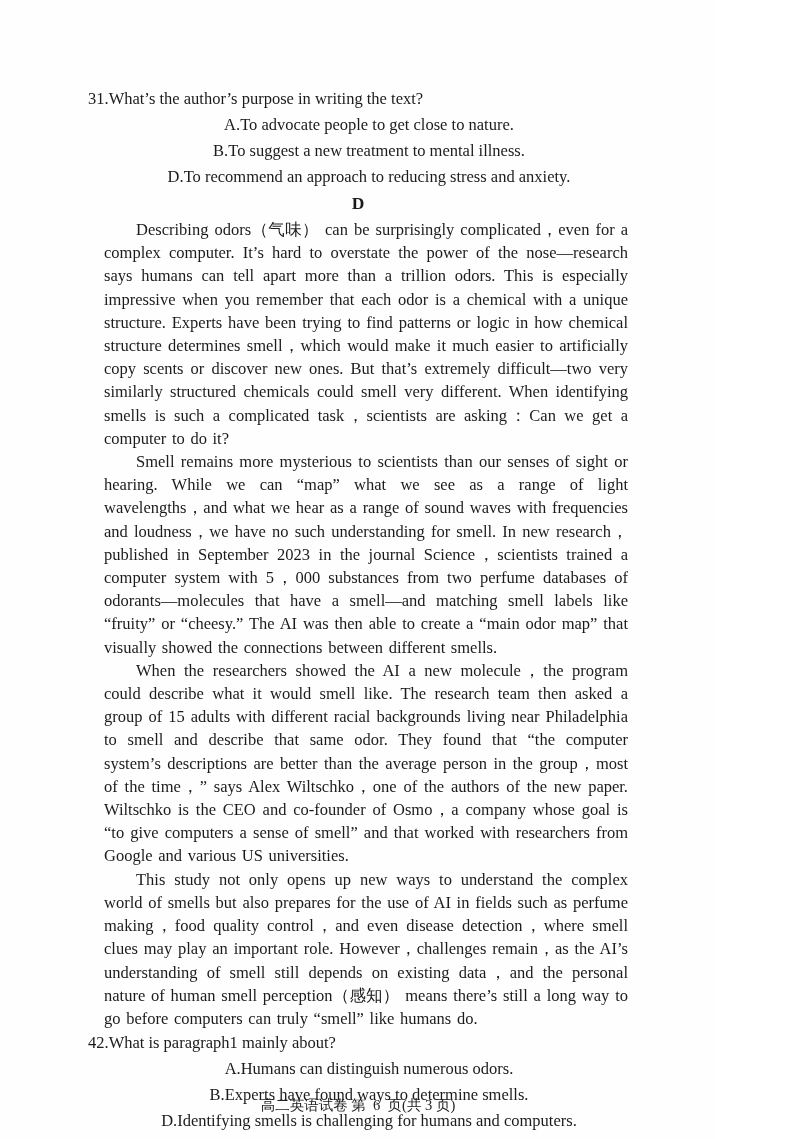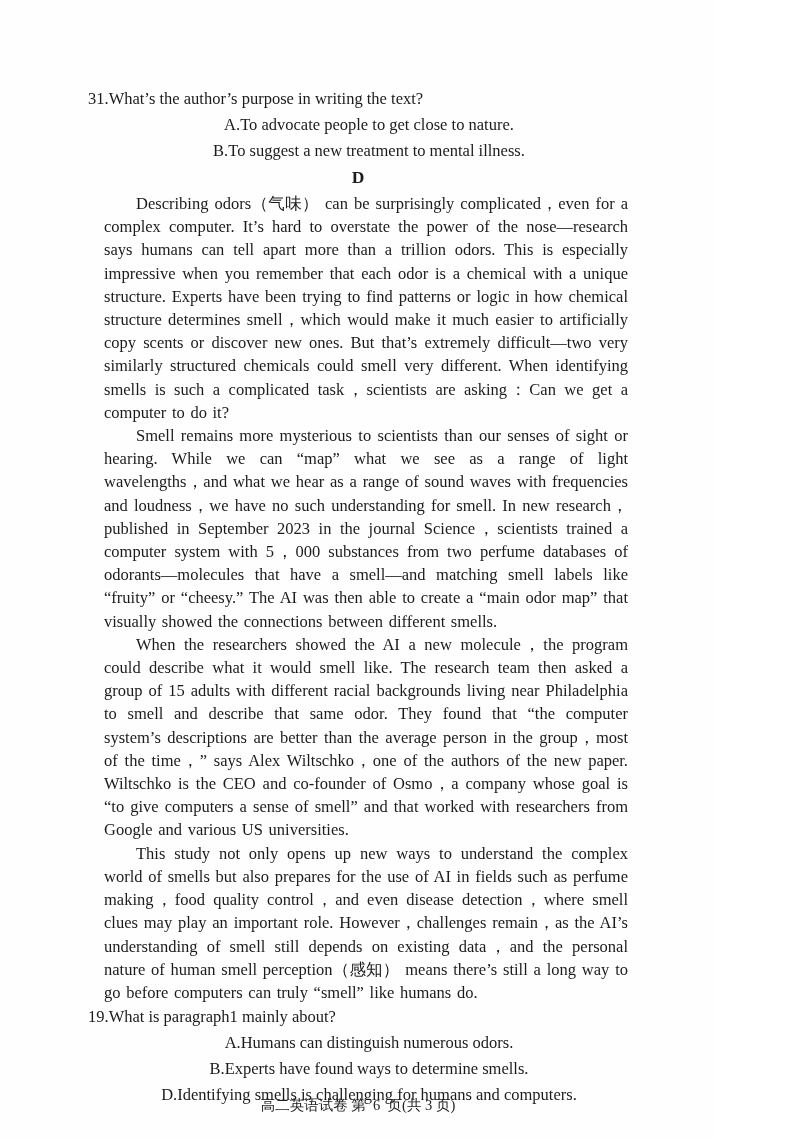--- a/index.html
+++ b/index.html
@@ -57,32 +57,33 @@
 </style>
 </head>
 <body>
 
 <div class="page">
 
   <div class="question">
     <div class="stem"><span>31.</span><span>What’s the author’s purpose in writing the text?</span></div>
     <div class="option-row"><span class="opt-label">A.</span><span>To advocate people to get close to nature.</span></div>
     <div class="option-row"><span class="opt-label">B.</span><span>To suggest a new treatment to mental illness.</span></div>
+    <div class="option-row"><span class="opt-label">D.</span><span>To recommend an approach to reducing stress and anxiety.</span></div>
   </div>
 
   <div class="section-heading">D</div>
   <div>
     <p class="para">Describing odors（气味） can be surprisingly complicated，even for a complex computer. It’s hard to overstate the power of the nose—research says humans can tell apart more than a trillion odors. This is especially impressive when you remember that each odor is a chemical with a unique structure. Experts have been trying to find patterns or logic in how chemical structure determines smell，which would make it much easier to artificially copy scents or discover new ones. But that’s extremely difficult—two very similarly structured chemicals could smell very different. When identifying smells is such a complicated task，scientists are asking：Can we get a computer to do it?</p>
     <p class="para">Smell remains more mysterious to scientists than our senses of sight or hearing. While we can “map” what we see as a range of light wavelengths，and what we hear as a range of sound waves with frequencies and loudness，we have no such understanding for smell. In new research，published in September 2023 in the journal Science，scientists trained a computer system with 5，000 substances from two perfume databases of odorants—molecules that have a smell—and matching smell labels like “fruity” or “cheesy.” The AI was then able to create a “main odor map” that visually showed the connections between different smells.</p>
     <p class="para">When the researchers showed the AI a new molecule，the program could describe what it would smell like. The research team then asked a group of 15 adults with different racial backgrounds living near Philadelphia to smell and describe that same odor. They found that “the computer system’s descriptions are better than the average person in the group，most of the time，” says Alex Wiltschko，one of the authors of the new paper. Wiltschko is the CEO and co-founder of Osmo，a company whose goal is “to give computers a sense of smell” and that worked with researchers from Google and various US universities.</p>
     <p class="para">This study not only opens up new ways to understand the complex world of smells but also prepares for the use of AI in fields such as perfume making，food quality control，and even disease detection，where smell clues may play an important role. However，challenges remain，as the AI’s understanding of smell still depends on existing data，and the personal nature of human smell perception（感知） means there’s still a long way to go before computers can truly “smell” like humans do.</p>
   </div>
 
   <div class="question">
-    <div class="stem"><span>19.</span><span>What is paragraph1 mainly about?</span></div>
+    <div class="stem"><span>42.</span><span>What is paragraph1 mainly about?</span></div>
     <div class="option-row"><span class="opt-label">A.</span><span>Humans can distinguish numerous odors.</span></div>
     <div class="option-row"><span class="opt-label">B.</span><span>Experts have found ways to determine smells.</span></div>
     <div class="option-row"><span class="opt-label">D.</span><span>Identifying smells is challenging for humans and computers.</span></div>
   </div>
 
   <div class="footer">高二英语试卷 第  6  页(共 3 页)</div>
 
 </div>
 
 </body></html>

